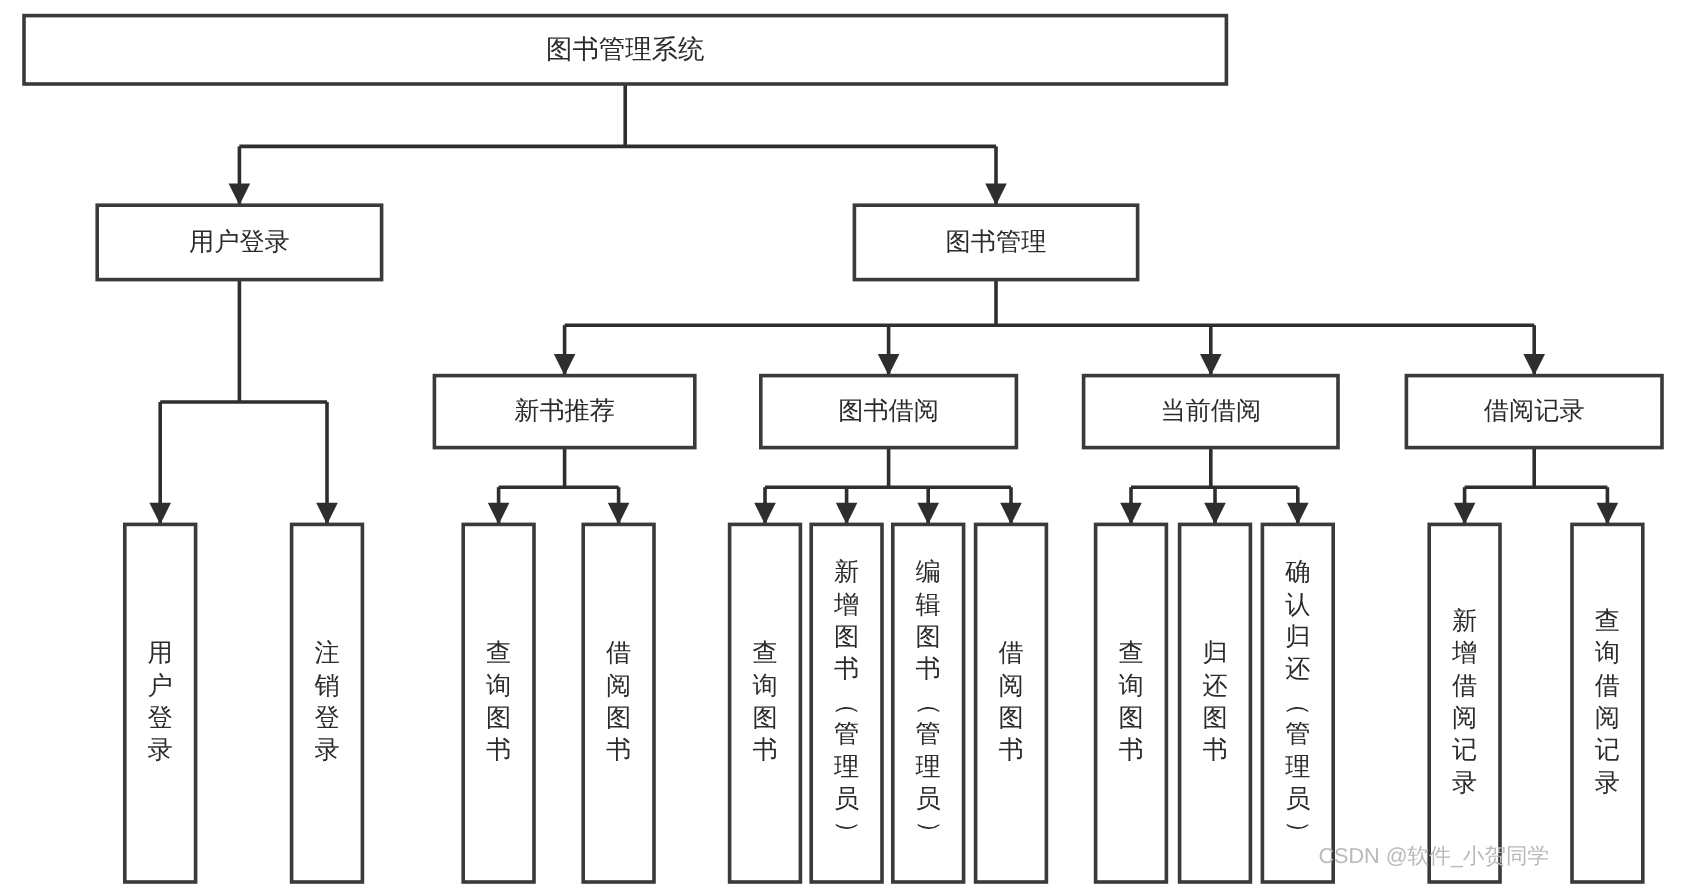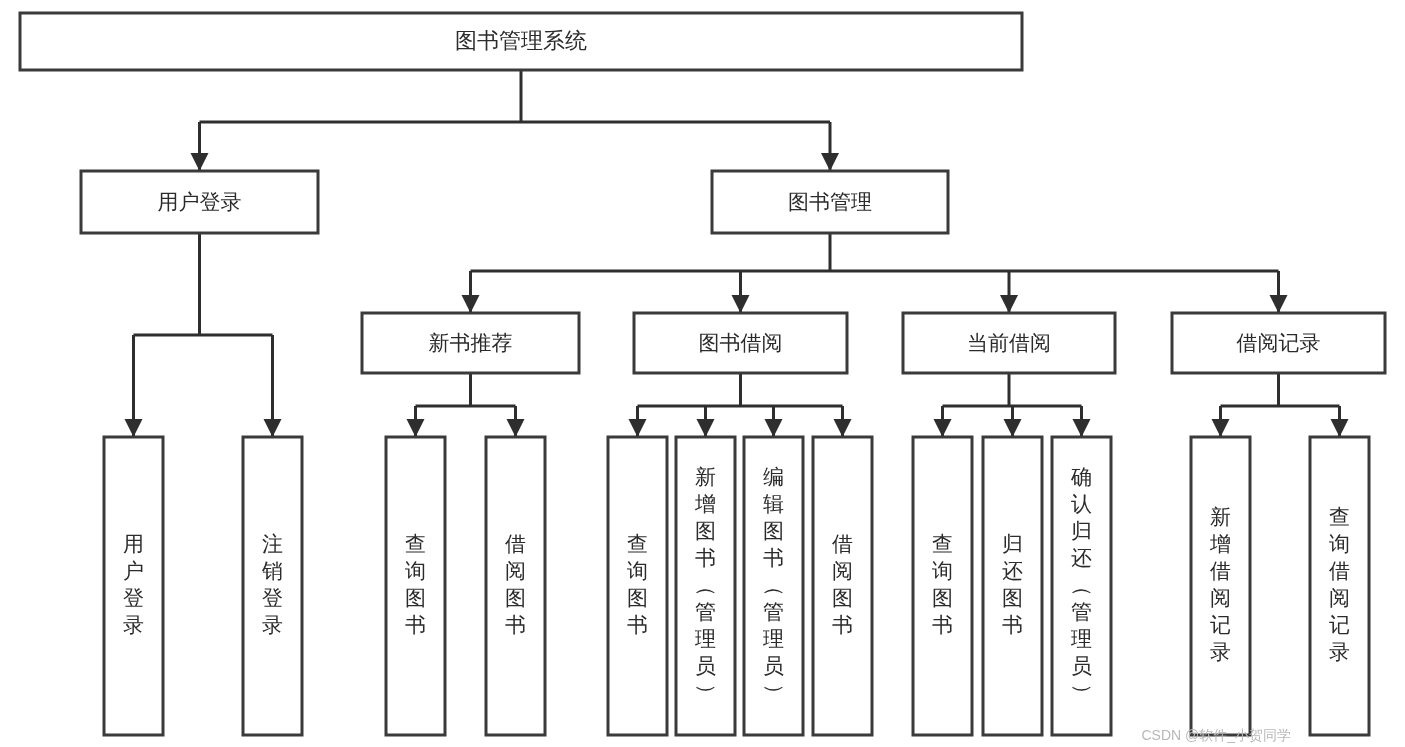--- a/index.html
+++ b/index.html
@@ -63,23 +63,23 @@
   .leaf-label-char {
     font-family: "Liberation Sans", "DejaVu Sans", sans-serif;
     font-size: 21px;
     fill: #2b2b2b;
     text-anchor: middle;
     dominant-baseline: middle;
   }
   .watermark {
     position: absolute;
     right: 10px;
-    bottom: 2px;
-    font-family: "Liberation Sans", "DejaVu Sans", sans-serif;
-    font-size: 14px;
+    bottom: 22px;
+    font-family: "Liberation Sans", "DejaVu Sans", sans-serif;
+    font-size: 18px;
     color: #b9b9b9;
     white-space: nowrap;
     user-select: none;
   }
 </style>
 </head>
 <body>
 
 <div id="diagram-root">
   <svg class="flowchart" viewBox="0 0 1405 747" xmlns="http://www.w3.org/2000/svg">

